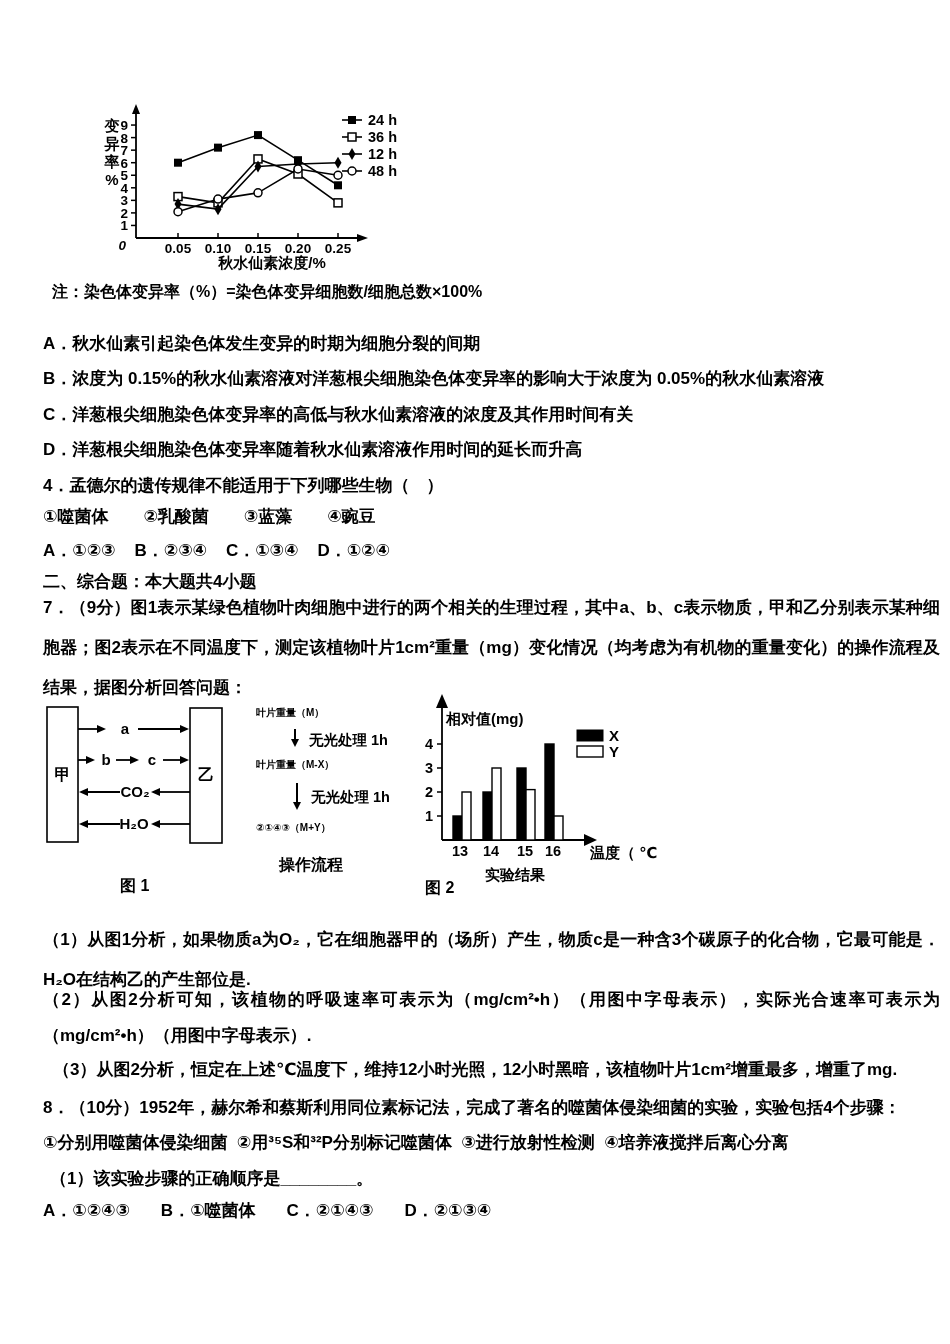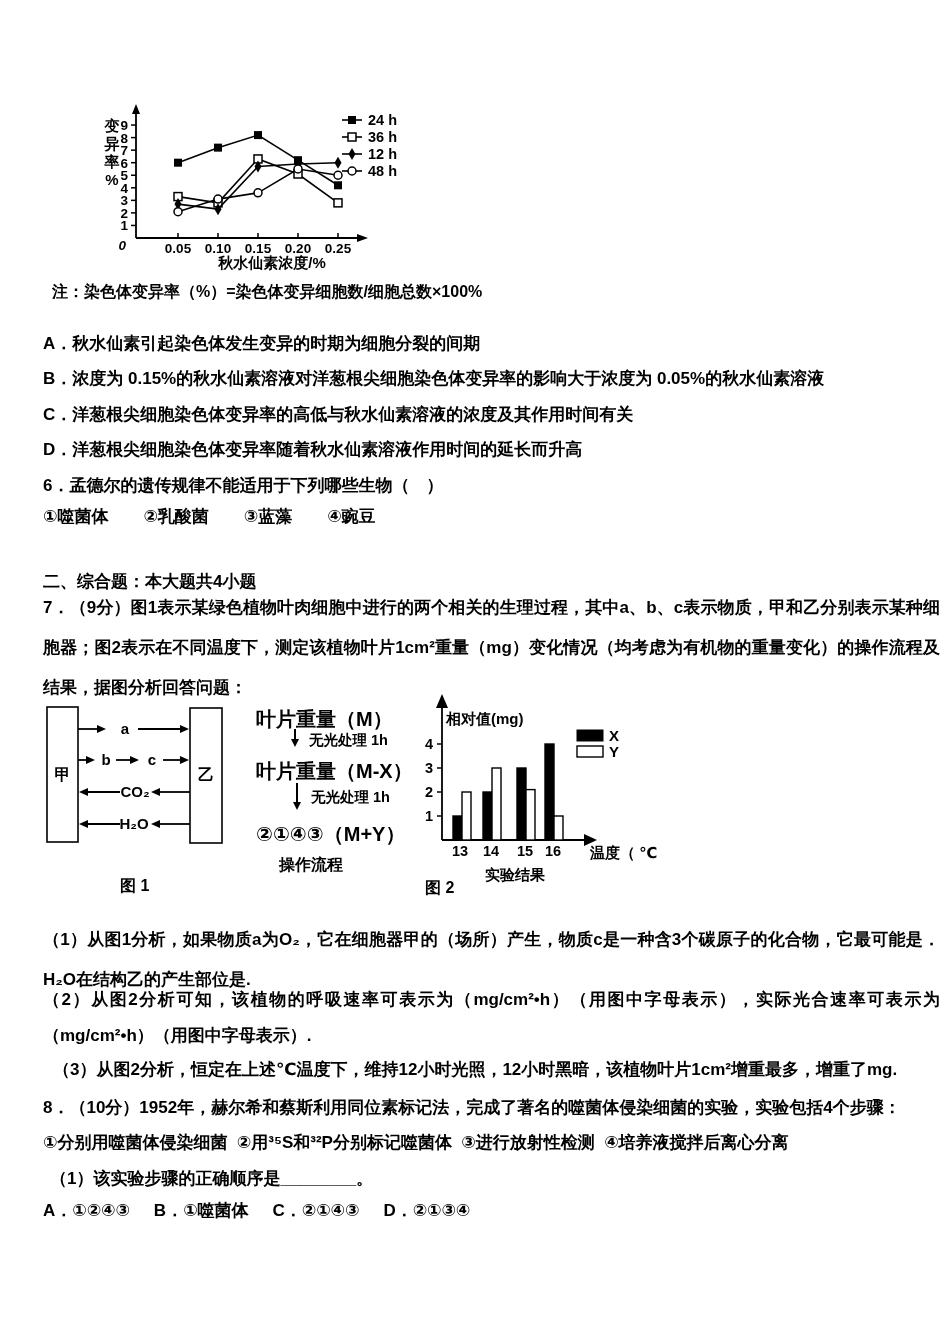--- a/index.html
+++ b/index.html
@@ -8,21 +8,21 @@
     width:950px; height:1344px;
     font-family:"Liberation Sans","DejaVu Sans",sans-serif;
     color:#000;
   }
   .page { position:relative; width:950px; height:1344px; background:#fff; overflow:hidden; }
   .abs { position:absolute; }
   .t { font-size:17px; font-weight:700; line-height:1.25; white-space:pre; }
   .para { font-size:17px; font-weight:700; line-height:40px; text-align:justify; }
   .note { font-size:16px; font-weight:700; white-space:pre; }
   .cap { font-size:16px; font-weight:700; white-space:pre; }
-  .flow-t { font-size:20px; font-weight:700; white-space:pre; }
+  .flow-t { font-size:10px; font-weight:700; white-space:pre; }
   .flow-l { font-size:14.5px; font-weight:700; white-space:pre; }
   .row { display:flex; }
   svg text { font-family:"Liberation Sans","DejaVu Sans",sans-serif; font-weight:700; fill:#000; }
   .tick   { font-size:13.5px; }
   .legend { font-size:14.5px; }
   .axis-cjk { font-size:15px; }
   .fig1-label { font-size:16px; }
   .fig1-small { font-size:15px; }
   .varrow { position:absolute; width:0; border-left:2px solid #000; }
   .varrow::after {
@@ -122,26 +122,32 @@
       </g>
     </svg>
 
   <div class="abs note" style="left:52px;top:282px;">注：染色体变异率（%）=染色体变异细胞数/细胞总数×100%</div>
 
   <div class="abs t" style="left:43px;top:333px;">A．秋水仙素引起染色体发生变异的时期为细胞分裂的间期</div>
   <div class="abs t" style="left:43px;top:368px;">B．浓度为 0.15%的秋水仙素溶液对洋葱根尖细胞染色体变异率的影响大于浓度为 0.05%的秋水仙素溶液</div>
   <div class="abs t" style="left:43px;top:404px;">C．洋葱根尖细胞染色体变异率的高低与秋水仙素溶液的浓度及其作用时间有关</div>
   <div class="abs t" style="left:43px;top:439px;">D．洋葱根尖细胞染色体变异率随着秋水仙素溶液作用时间的延长而升高</div>
 
-  <div class="abs t" style="left:43px;top:475px;">6．孟德尔的遗传规律不能适用于下列哪些生物（　）</div>
+  <div class="abs t" style="left:43px;top:475px;">4．孟德尔的遗传规律不能适用于下列哪些生物（　）</div>
   <div class="abs row" style="left:43px;top:506px;gap:35px;">
     <span class="t">①噬菌体</span>
     <span class="t">②乳酸菌</span>
     <span class="t">③蓝藻</span>
     <span class="t">④豌豆</span>
+  </div>
+  <div class="abs row" style="left:43px;top:540px;gap:19px;">
+    <span class="t">A．①②③</span>
+    <span class="t">B．②③④</span>
+    <span class="t">C．①③④</span>
+    <span class="t">D．①②④</span>
   </div>
 
   <div class="abs t" style="left:43px;top:571px;">二、综合题：本大题共4小题</div>
 
   <div class="abs para" style="left:43px;top:588px;width:897px;">7．（9分）图1表示某绿色植物叶肉细胞中进行的两个相关的生理过程，其中a、b、c表示物质，甲和乙分别表示某种细胞器；图2表示在不同温度下，测定该植物叶片1cm²重量（mg）变化情况（均考虑为有机物的重量变化）的操作流程及结果，据图分析回答问题：</div>
 
   <svg class="abs" style="left:42px;top:695px;" width="200" height="158" viewBox="0 0 200 158">
     <rect x="5" y="12" width="31" height="135" fill="none" stroke="#000" stroke-width="1.6"></rect>
     <rect x="148" y="13" width="32" height="135" fill="none" stroke="#000" stroke-width="1.6"></rect>
     <text x="20.5" y="85" text-anchor="middle" class="fig1-label">甲</text>
@@ -226,20 +232,20 @@
     </svg>
   <div class="abs cap" style="left:425px;top:878px;">图 2</div>
 
   <div class="abs para" style="left:43px;top:920px;width:897px;">（1）从图1分析，如果物质a为O₂，它在细胞器甲的（场所）产生，物质c是一种含3个碳原子的化合物，它最可能是．H₂O在结构乙的产生部位是.</div>
   <div class="abs para" style="left:43px;top:982px;width:897px;line-height:36px;">（2）从图2分析可知，该植物的呼吸速率可表示为（mg/cm²•h）（用图中字母表示），实际光合速率可表示为（mg/cm²•h）（用图中字母表示）.</div>
   <div class="abs para" style="left:53px;top:1050px;width:905px;">（3）从图2分析，恒定在上述℃温度下，维持12小时光照，12小时黑暗，该植物叶片1cm²增重最多，增重了mg.</div>
 
   <div class="abs t" style="left:43px;top:1097px;">8．（10分）1952年，赫尔希和蔡斯利用同位素标记法，完成了著名的噬菌体侵染细菌的实验，实验包括4个步骤：</div>
   <div class="abs t" style="left:43px;top:1132px;">①分别用噬菌体侵染细菌  ②用³⁵S和³²P分别标记噬菌体  ③进行放射性检测  ④培养液搅拌后离心分离</div>
   <div class="abs t" style="left:50px;top:1168px;">（1）该实验步骤的正确顺序是________。</div>
-  <div class="abs row" style="left:43px;top:1200px;gap:24px;">
+  <div class="abs row" style="left:43px;top:1200px;gap:31px;">
     <span class="t">A．①②④③</span>
     <span class="t">B．①噬菌体</span>
     <span class="t">C．②①④③</span>
     <span class="t">D．②①③④</span>
   </div>
 
 </div>
 
 </body></html>

